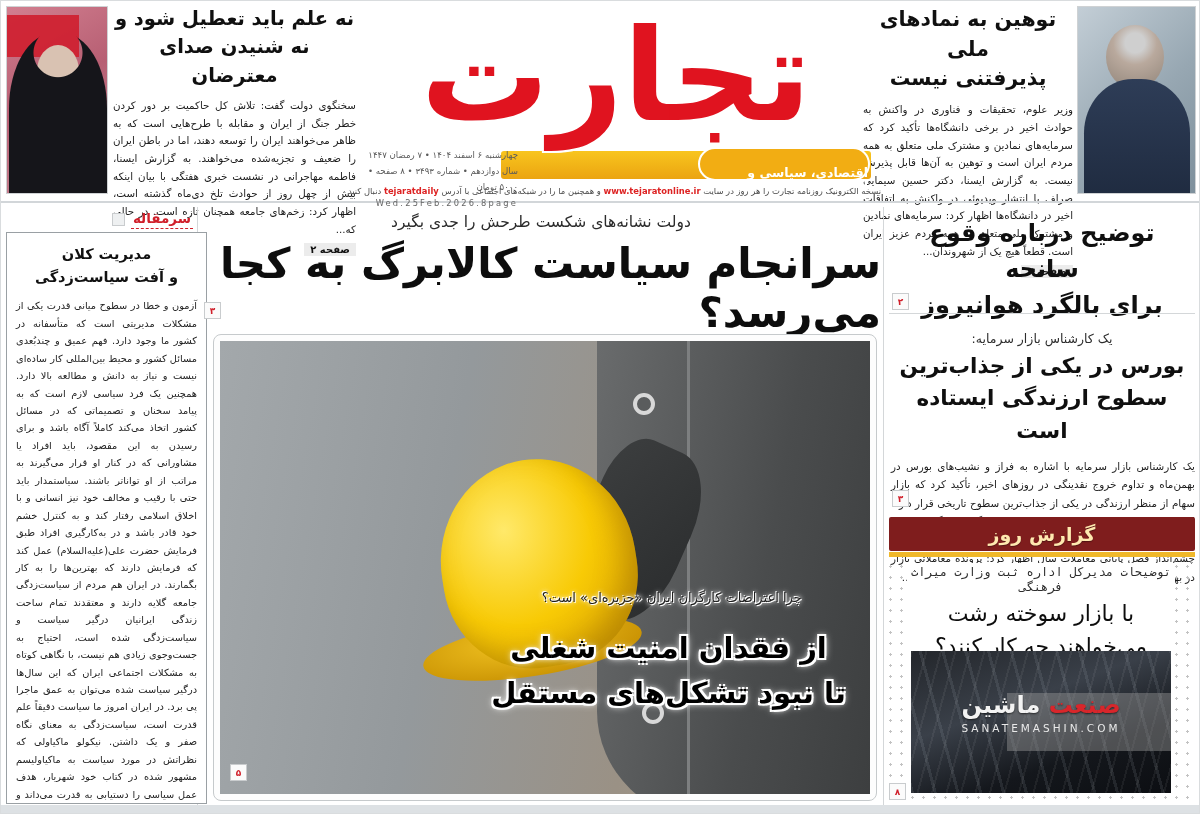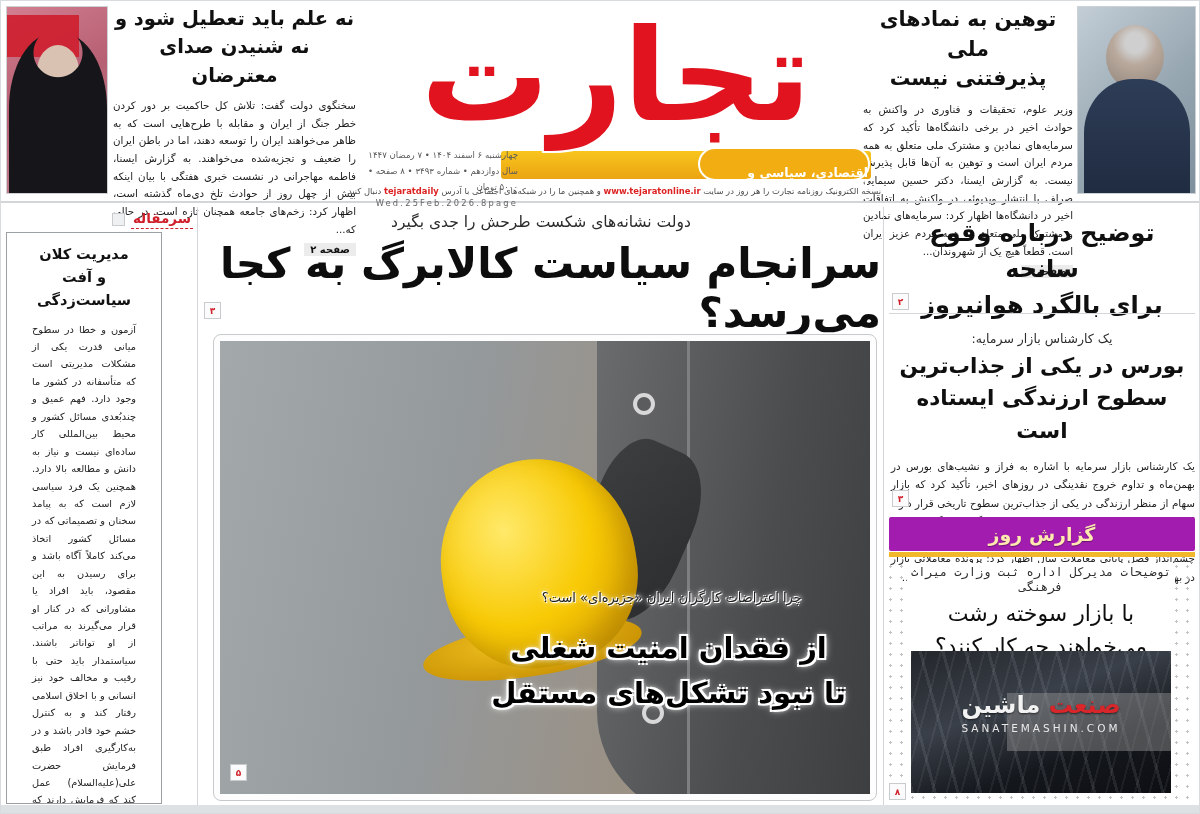--- a/index.html
+++ b/index.html
@@ -66,22 +66,22 @@
 
   
   .vrule { position:absolute; top:206px; width:1px; height:598px; background:#d4d7d9; }
 
   
   .editorial-label-row { position:absolute; left:4px; top:208px; width:188px; height:20px;
     display:flex; align-items:center; justify-content:flex-start; gap:6px; direction:rtl; }
   .editorial-label { color:#d0202b; font-size:13.5px; font-weight:bold;
     border-bottom:1px dashed #d0202b; padding:0 2px 2px; }
   .editorial-label-box { width:13px; height:13px; background:#eef0f1; border:1px solid #c9ccce; }
-  .editorial-box { position:absolute; left:5px; top:231px; width:156px; height:572px;
-    border:1px solid #9aa0a4; background:#fff; padding:10px 25px; overflow:hidden; }
+  .editorial-box { position:absolute; left:5px; top:231px; width:201px; height:572px;
+    border:1px solid #9aa0a4; background:#fff; padding:10px 9px; overflow:hidden; }
   .editorial-headline { text-align:center; font-weight:bold; font-size:14.5px;
     line-height:1.6; color:#111; margin-bottom:8px; }
   .editorial-body { text-align:justify; font-size:9.8px; line-height:1.78; color:#222; }
 
   
   .lead-kicker { position:absolute; left:200px; top:212px; width:680px;
     text-align:center; font-size:15.5px; color:#2b2b2b; }
   .lead-headline { position:absolute; left:200px; top:238px; width:680px;
     text-align:right; font-size:42px; font-weight:bold; color:#0d0d0d; letter-spacing:-1px; }
   .badge { position:absolute; width:17px; height:17px; background:#fbfbfb;
@@ -119,21 +119,21 @@
   
   .rc { position:absolute; left:888px; top:206px; width:306px; }
   .rc-headline-1 { text-align:center; font-weight:bold; font-size:24px; line-height:1.5;
     color:#0f0f0f; margin-top:8px; }
   .rc-kicker { text-align:center; font-size:12.5px; color:#2d2d2d; margin-top:12px; }
   .rc-headline-2 { text-align:center; font-weight:bold; font-size:21.5px; line-height:1.5;
     color:#0f0f0f; margin-top:4px; }
   .rc-body { margin-top:10px; text-align:justify; font-size:10.4px; line-height:1.78;
     color:#1c1c1c; padding-left:2px; }
   .report-banner { position:absolute; left:888px; top:516px; width:306px; height:34px;
-    background:#a21caf; display:flex; align-items:center; justify-content:center;
+    background:#7f1d1d; display:flex; align-items:center; justify-content:center;
     border-radius:2px; }
   .report-banner span { color:#ffe9b0; font-size:19px; font-weight:bold;
     text-shadow:0 1px 1px rgba(0,0,0,.35); }
   .report-underline { position:absolute; left:888px; top:551px; width:306px; height:5px;
     background:#f0b82a; }
   .dots-section { position:absolute; left:884px; top:560px; width:312px; height:244px;
     background-image:radial-gradient(#c2c2c2 1.1px, transparent 1.25px);
     background-size:11px 11px; }
   .dots-inner { position:absolute; left:22px; top:2px; width:268px; background:#fff;
     padding:2px 4px 4px; }

